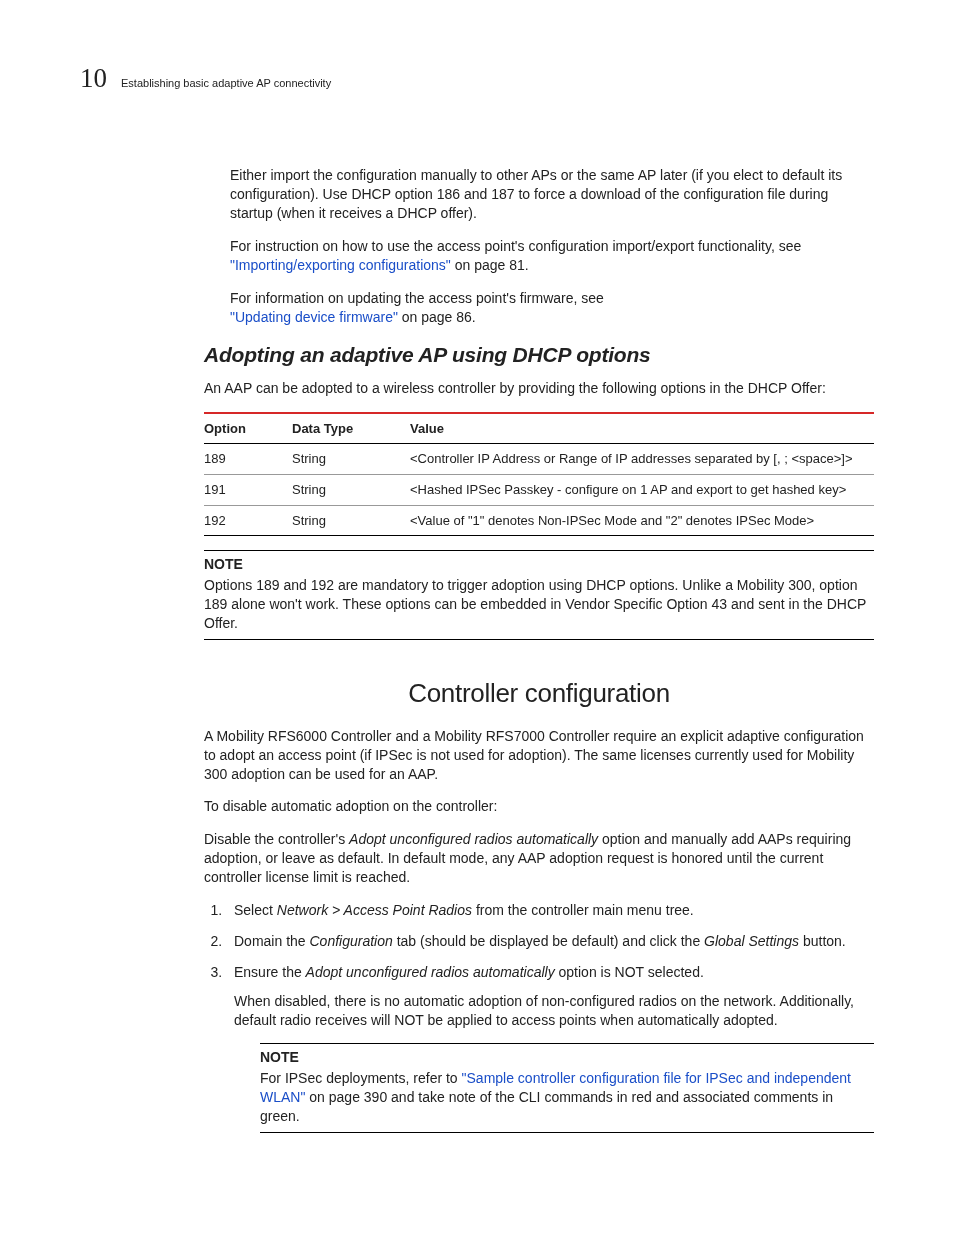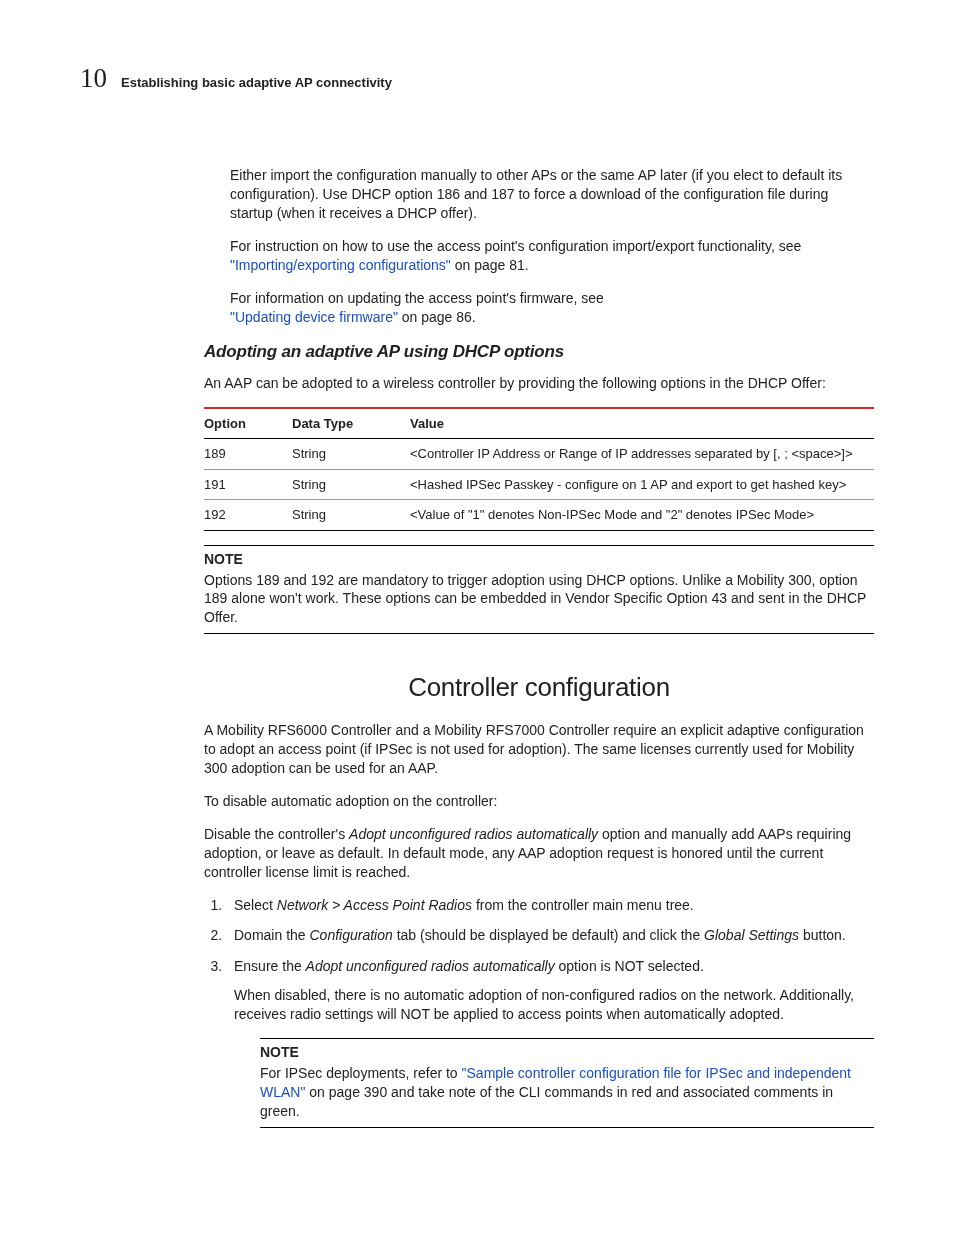--- a/index.html
+++ b/index.html
@@ -17,33 +17,32 @@
     display: flex;
     align-items: baseline;
     gap: 14px;
     margin-bottom: 70px;
   }
   .header .num {
     font-family: Georgia, "Times New Roman", serif;
     font-size: 27px;
   }
   .header .txt {
-    font-size: 13px;
-    font-weight: bold;
+    font-size: 11px;
   }
   .body-col {
     margin-left: 150px;
   }
   p { margin: 0 0 14px 0; }
   a.xref { color: #1a4ec8; text-decoration: none; }
   h2.sub {
     font-family: Arial, Helvetica, sans-serif;
     font-style: italic;
     font-weight: bold;
-    font-size: 17px;
+    font-size: 21px;
     margin: 10px 0 10px -26px;
     letter-spacing: -0.2px;
   }
   h2.main {
     font-family: "Arial Narrow", Arial, sans-serif;
     font-stretch: condensed;
     font-weight: 400;
     font-size: 26px;
     margin: 36px 0 16px -26px;
     letter-spacing: -0.3px;
@@ -176,21 +175,21 @@
 
   <ol class="steps" style="margin-left:-26px;">
     <li>
       <span>Select </span><em class="ui">Network &gt; Access Point Radios</em><span> from the controller main menu tree.</span>
     </li>
     <li>
       <span>Domain the </span><em class="ui">Configuration</em><span> tab (should be displayed be default) and click the </span><em class="ui">Global Settings</em><span> button.</span>
     </li>
     <li>
       <span>Ensure the </span><em class="ui">Adopt unconfigured radios automatically</em><span> option is NOT selected.</span>
-      <p class="step-extra">When disabled, there is no automatic adoption of non-configured radios on the network. Additionally, receives radio settings will NOT be applied to access points when automatically adopted.</p>
+      <p class="step-extra">When disabled, there is no automatic adoption of non-configured radios on the network. Additionally, default radio receives will NOT be applied to access points when automatically adopted.</p>
     </li>
   </ol>
 
   <div class="note-block note-indent">
     <p class="note-head">NOTE</p>
     <p class="note-body">
       <span>For IPSec deployments, refer to </span><a class="xref" href="#">"Sample controller configuration file for IPSec and independent WLAN"</a><span> on page 390 and take note of the CLI commands in red and associated comments in green.</span>
     </p>
   </div>
 

